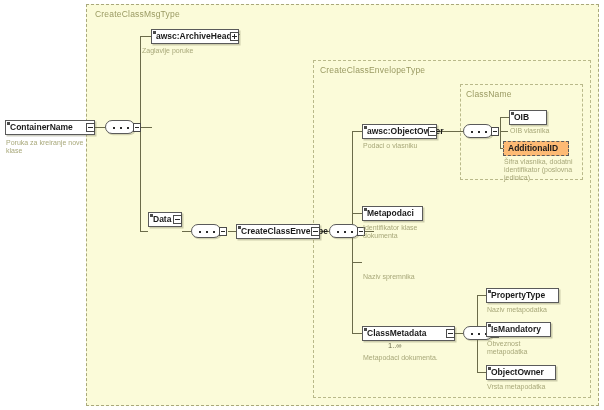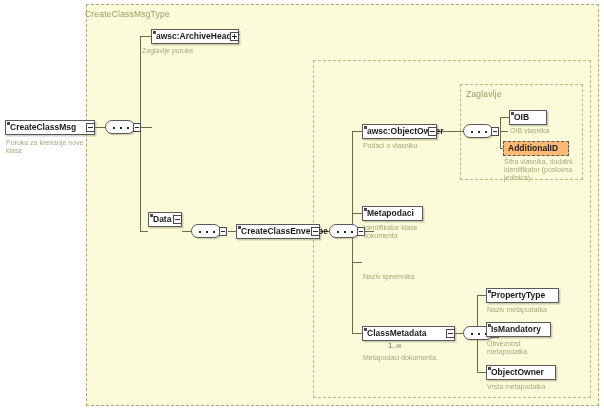--- a/index.html
+++ b/index.html
@@ -138,26 +138,27 @@
   .ln{position:absolute;background:#6b6b4a;}
   .lnh{height:1px;}
   .lnv{width:1px;}
 </style>
 </head>
 <body>
 
 <div id="root">
 
   <div class="panel outer" style="left:86px;top:4px;width:513px;height:402px;"></div>
-  <div class="panel-title" style="left:85px;top:9px;text-align:right;">CreateClassMsgType</div>
+  <div class="panel-title" style="left:95px;top:9px;text-align:right;">CreateClassMsgType</div>
 
   <div class="panel" style="left:313px;top:60px;width:278px;height:338px;"></div>
+  <div class="panel-title" style="left:320px;top:65px;">CreateClassEnvelopeType</div>
 
   <div class="panel" style="left:460px;top:84px;width:123px;height:96px;"></div>
-  <div class="panel-title" style="left:466px;top:89px;">Zaglavlje</div>
+  <div class="panel-title" style="left:466px;top:89px;">ClassName</div>
 
   <div class="ln lnh" style="left:95px;top:127px;width:10px;"></div>
 
   <div class="ln lnh" style="left:141px;top:127px;width:11px;"></div>
   <div class="ln lnv" style="left:140px;top:36px;height:196px;"></div>
 
   <div class="ln lnh" style="left:140px;top:36px;width:11px;"></div>
 
   <div class="ln lnh" style="left:140px;top:231px;width:8px;"></div>
 
@@ -189,21 +190,21 @@
   <div class="ln lnh" style="left:443px;top:333px;width:20px;"></div>
   <div class="ln lnh" style="left:500px;top:333px;width:10px;"></div>
   <div class="ln lnv" style="left:477px;top:295px;height:77px;"></div>
   <div class="ln lnh" style="left:477px;top:333px;width:12px;"></div>
   <div class="ln lnh" style="left:477px;top:295px;width:9px;"></div>
   <div class="ln lnh" style="left:477px;top:329px;width:9px;"></div>
   <div class="ln lnh" style="left:477px;top:372px;width:9px;"></div>
 
   <div class="ebox" style="left:5px;top:120px;width:90px;">
     <span class="corner"></span>
-    <span class="lbl">CreateClassMsg</span>
+    <span class="lbl">ContainerName</span>
     <span class="sq"></span>
   </div>
   <div class="desc" style="left:6px;top:139px;width:84px;">Poruka za kreiranje nove
 klase</div>
 
   <div class="seq" style="left:105px;top:120px;">
     <span class="dots">
         <i></i>
         <i></i>
         <i></i>

